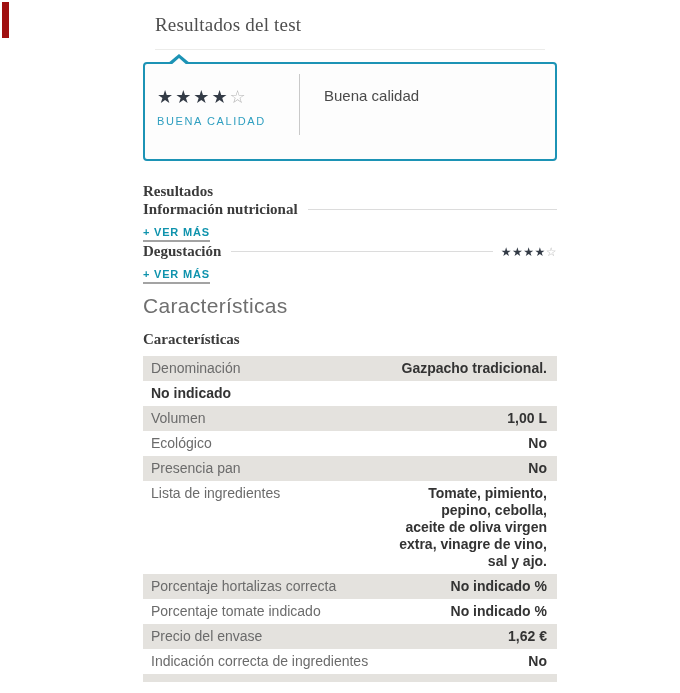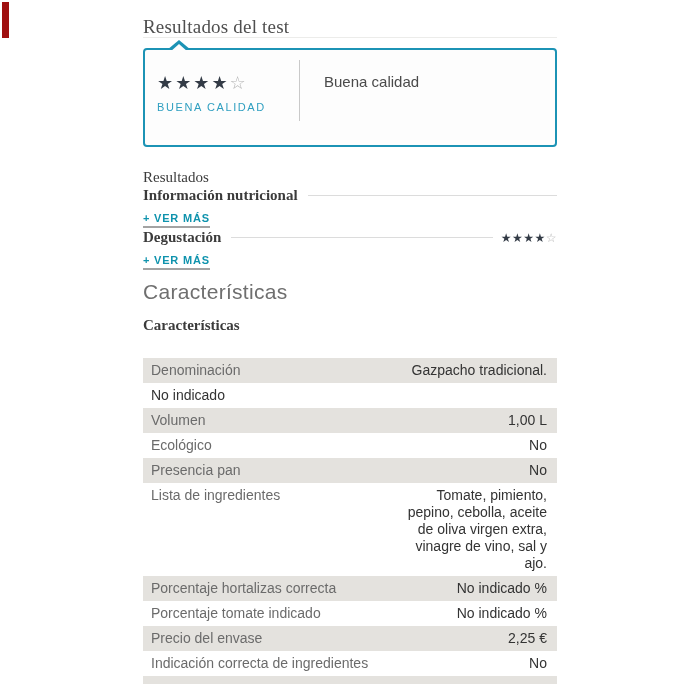--- a/index.html
+++ b/index.html
@@ -8,21 +8,21 @@
     width:680px; height:693px; overflow:hidden; position:relative;
     background:#ffffff;
     font-family:"Liberation Sans", sans-serif;
     -webkit-font-smoothing:antialiased;
   }
   .corner-marker { position:absolute; left:2px; top:2px; width:7px; height:36px; background:#a01010; }
 
   .content { position:absolute; left:143px; top:0; width:414px; }
 
   .page-title {
-    margin:0; padding:16px 0 0 0; height:38px;
+    margin:12px; padding:2px 0 0 0; height:38px;
     font-family:"Liberation Serif", serif; font-weight:400;
     font-size:19px; color:#4f4f4f; letter-spacing:0.2px;
     border-bottom:1px solid #ececea;
   }
 
   .rating-box {
     position:relative; margin-top:10px; height:99px;
     border:2px solid #1c93b5; border-radius:4px;
     background:#fdfdfd; display:flex;
   }
@@ -39,48 +39,48 @@
   .rating-left { width:154px; padding:23px 0 0 12px; flex:none; }
   .stars-big { font-size:18px; letter-spacing:2px; color:#333b46; line-height:20px; white-space:nowrap; }
   .star-empty { color:#b4b4b4; }
   .quality-label { margin-top:8px; font-size:11px; font-weight:400; letter-spacing:1.6px; color:#2f9fc0; white-space:nowrap; }
   .v-divider { width:1px; flex:none; background:#c9c9c9; margin:10px 0 24px 0; }
   .rating-right { flex:1; padding:23px 0 0 24px; }
   .quality-summary { font-size:15px; color:#4a4a4a; }
 
   .section-heading {
     margin:22px 0 0 0; font-family:"Liberation Serif", serif;
-    font-size:15px; font-weight:400; color:#3b3b3b;
+    font-size:15px; font-weight:700; color:#3b3b3b;
   }
   .result-block { margin-top:1px; }
   .result-row { display:flex; align-items:center; height:17px; }
   .result-title {
     margin:0; font-family:"Liberation Serif", serif;
     font-size:15px; font-weight:700; color:#3b3b3b; white-space:nowrap;
   }
   .rule { flex:1; height:1px; background:#dcdcdc; margin-left:10px; }
   .stars-small { font-size:12px; letter-spacing:0.5px; color:#333b46; margin-left:8px; white-space:nowrap; }
   .ver-mas {
     display:inline-block; margin-top:8px; padding-bottom:2px;
     font-size:11px; font-weight:700; letter-spacing:0.8px;
     color:#0f93ad; text-decoration:none; cursor:pointer;
     border-bottom:2px solid #a3a3a3;
   }
 
   .big-heading { margin:10px 0 0 0; font-size:21px; font-weight:400; color:#6f6f6f; letter-spacing:0.3px; }
   .sub-heading { margin:13px 0 0 0; font-family:"Liberation Serif", serif; font-size:15px; font-weight:700; color:#3b3b3b; }
 
-  .spec-table { margin-top:24px; }
+  .spec-table { margin-top:8px; }
   .spec-row {
     display:flex; justify-content:space-between; align-items:flex-start;
     padding:4px 10px 4px 8px; font-size:14px; line-height:17px;
   }
   .spec-row.gray { background:#e4e2de; }
   .spec-label { color:#6b6b6b; padding-right:10px; }
-  .spec-value { font-weight:400; color:#333333; text-align:right; max-width:148px; flex:none; }
+  .spec-value { font-weight:700; color:#333333; text-align:right; max-width:148px; flex:none; }
   .partial-row { height:8px; background:#e4e2de; }
 </style>
 </head>
 <body>
 
 <div class="corner-marker"></div>
 
 <div class="content">
 
   <h1 class="page-title">Resultados del test</h1>
@@ -146,21 +146,21 @@
       <div class="spec-row gray">
         <span class="spec-label">Porcentaje hortalizas correcta</span>
         <span class="spec-value">No indicado %</span>
       </div>
       <div class="spec-row white">
         <span class="spec-label">Porcentaje tomate indicado</span>
         <span class="spec-value">No indicado %</span>
       </div>
       <div class="spec-row gray">
         <span class="spec-label">Precio del envase</span>
-        <span class="spec-value">2,25 €</span>
+        <span class="spec-value">1,62 €</span>
       </div>
       <div class="spec-row white">
         <span class="spec-label">Indicación correcta de ingredientes</span>
         <span class="spec-value">No</span>
       </div>
     </div>
   <div class="partial-row"></div>
 
 </div>
 

